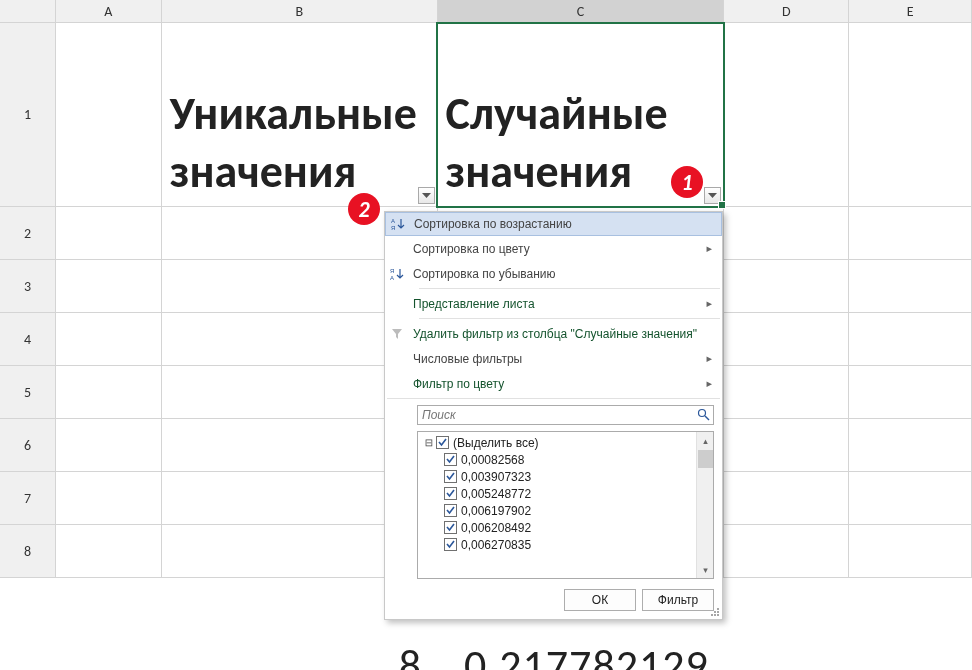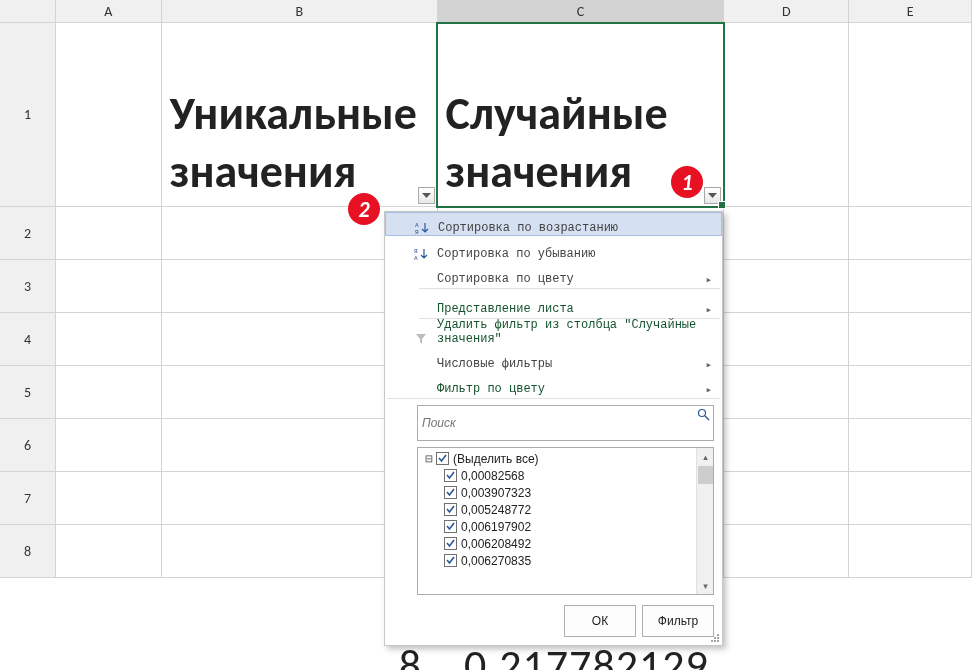--- a/index.html
+++ b/index.html
@@ -136,25 +136,24 @@
     background: #ffffff;
     border: 1px solid #c8c8c8;
     box-shadow: 3px 3px 6px rgba(0,0,0,0.25);
     font-family: "Segoe UI", Arial, sans-serif;
     font-size: 12px;
     color: #444;
     z-index: 20;
   }
   .dd-item {
     display: flex;
-    align-items: flex-end;
+    align-items: center;
     height: 25px;
-    padding: 0 8px 0 24px;
+    padding: 0 8px 0 0;
     position: relative;
-    font-family: Liberation Mono, monospace;
   }
   .dd-item.hover { background: #d5e1f2; border: 1px solid #a8c0e0; height: 24px; }
   .dd-icon-slot {
     width: 24px;
     display: flex;
     justify-content: center;
     align-items: center;
     flex-shrink: 0;
   }
   .dd-label { flex: 1; padding-left: 4px; }
@@ -175,21 +174,21 @@
     height: 1px;
     background: #e1e1e1;
     margin: 2px 2px;
   }
   .search-row {
     padding: 4px 8px 4px 32px;
     position: relative;
   }
   .search-input {
     width: 100%;
-    height: 36px;
+    height: 20px;
     border: 1px solid #ababab;
     padding: 1px 22px 1px 4px;
     font-size: 12px;
     font-style: italic;
     color: #3b82f6;
     font-family: "Segoe UI", Arial, sans-serif;
   }
   .search-icon-slot {
     position: absolute;
     right: 12px;
@@ -247,21 +246,21 @@
   }
   .tree-cb svg { display:block; }
   .dd-buttons {
     display: flex;
     justify-content: flex-end;
     gap: 6px;
     padding: 6px 8px 8px;
   }
   .dd-btn {
     min-width: 72px;
-    height: 32px;
+    height: 22px;
     background: #fdfdfd;
     border: 1px solid #adadad;
     font-size: 12px;
     font-family: "Segoe UI", Arial, sans-serif;
     color: #222;
     cursor: pointer;
   }
   .resize-grip {
     position: absolute;
     right: 2px; bottom: 2px;
@@ -382,34 +381,34 @@
     <div class="dd-item hover">
       <span class="dd-icon-slot">
         <svg width="14" height="14" viewBox="0 0 14 14">
             <text x="0" y="6" font-size="6" fill="#2b579a">А</text>
             <text x="0" y="13" font-size="6" fill="#2b579a">Я</text>
             <path d="M10 2 L10 11 M7 8 L10 11 L13 8" stroke="#2b579a" stroke-width="1.2" fill="none"></path>
           </svg>
       </span>
       <span class="dd-label"><span>Сортировка по возрастанию</span></span>
     </div>
+    <div class="dd-item dd-sub">
+      <span class="dd-icon-slot"></span>
+      <span class="dd-label"><span>Сортировка по цвету</span></span>
+    </div>
     <div class="dd-item">
       <span class="dd-icon-slot">
         <svg width="14" height="14" viewBox="0 0 14 14">
             <text x="0" y="6" font-size="6" fill="#2b579a">Я</text>
             <text x="0" y="13" font-size="6" fill="#2b579a">А</text>
             <path d="M10 2 L10 11 M7 8 L10 11 L13 8" stroke="#2b579a" stroke-width="1.2" fill="none"></path>
           </svg>
       </span>
       <span class="dd-label"><span>Сортировка по убыванию</span></span>
     </div>
-    <div class="dd-item dd-sub">
-      <span class="dd-icon-slot"></span>
-      <span class="dd-label"><span>Сортировка по цвету</span></span>
-    </div>
     <div class="dd-sep"></div>
     <div class="dd-item dd-sub dd-disabled">
       <span class="dd-icon-slot"></span>
       <span class="dd-label"><span>Представление листа</span></span>
     </div>
     <div class="dd-sep"></div>
     <div class="dd-item dd-disabled">
       <span class="dd-icon-slot">
         <svg width="14" height="14" viewBox="0 0 14 14">
             <path d="M2 2 L12 2 L8 7 L8 12 L6 10 L6 7 Z" fill="#bcbcbc"></path>

